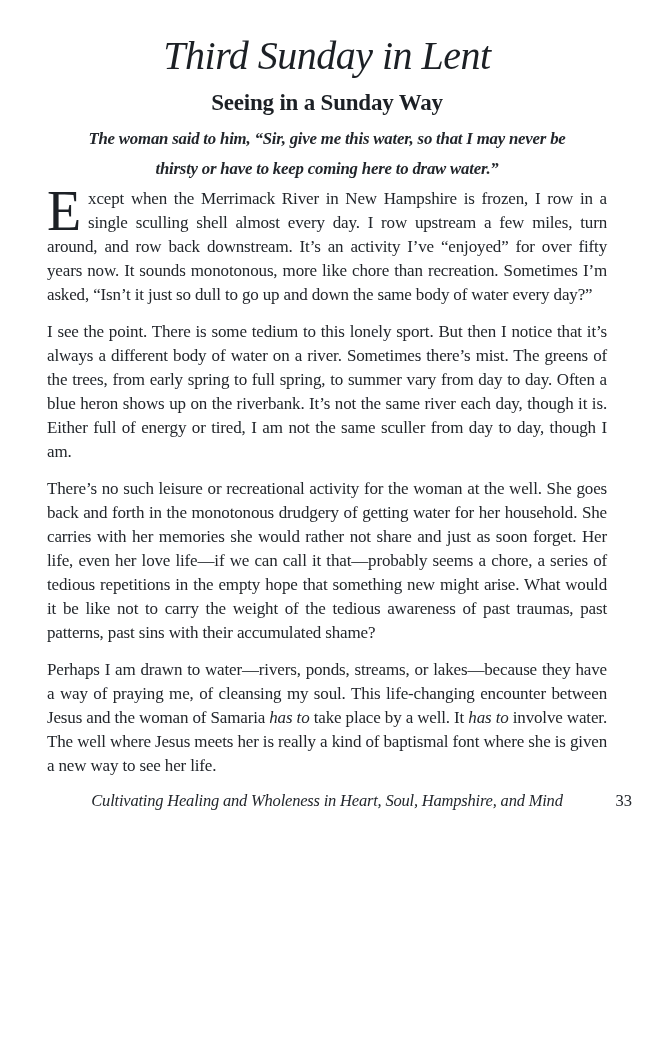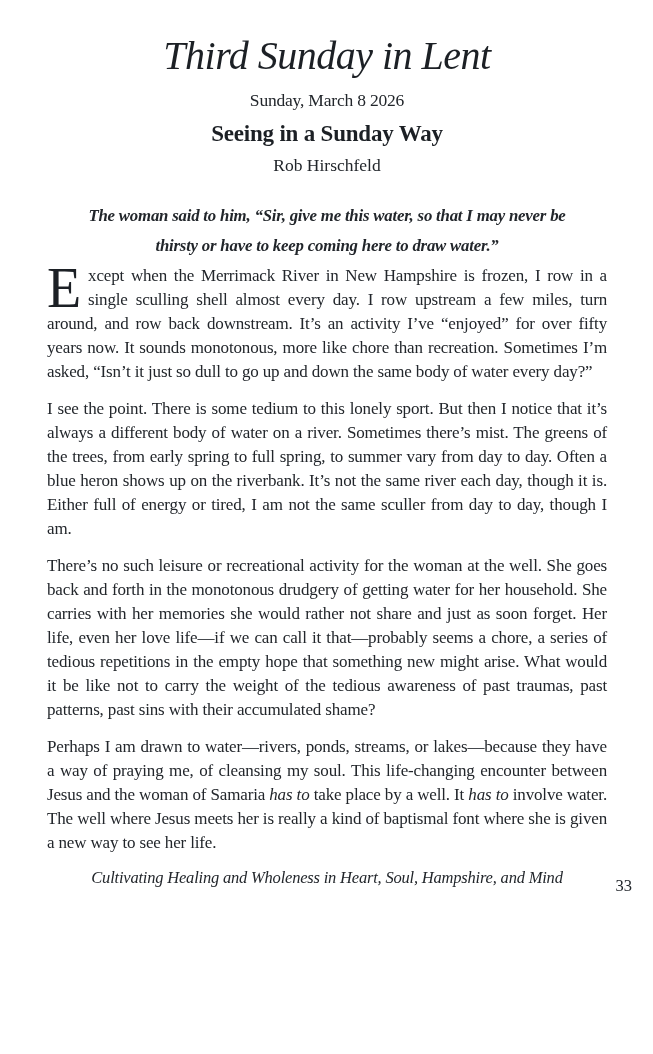--- a/index.html
+++ b/index.html
@@ -86,37 +86,35 @@
     line-height: 22px;
   }
   .footer-title {
     font-style: italic;
     text-align: center;
     letter-spacing: -0.2px;
   }
   .folio {
     position: absolute;
     right: -25px;
-    top: 8px;
+    top: 0;
     font-style: normal;
   }
   em { font-style: italic; }
 </style>
 </head>
 <body style="background: rgb(255, 255, 255); color: rgb(34, 38, 43);">
 
 <div class="page">
 
   <h1 class="article-title">Third Sunday in Lent</h1>
 
-  <div class="date-line">Sunday, March 8 2026</div>
 
   <h2 class="essay-title">Seeing in a Sunday Way</h2>
 
-  <div class="author">Rob Hirschfeld</div>
 
   <div class="epigraph">The woman said to him, “Sir, give me this water, so that I may never be thirsty or have to keep coming here to draw water.”</div>
 
 
   <div class="body-text">
     <p>
       <span class="dropcap">E</span><span><span>xcept when the Merrimack River in New Hampshire is frozen, I row in a single sculling shell almost every day. I row upstream a few miles, turn around, and row back downstream. It’s an activity I’ve “enjoyed” for over fifty years now. It sounds monotonous, more like chore than recreation. Sometimes I’m asked, “Isn’t it just so dull to go up and down the same body of water every day?”</span></span>
     </p>
     <p>
       <span><span>I see the point. There is some tedium to this lonely sport. But then I notice that it’s always a different body of water on a river. Sometimes there’s mist. The greens of the trees, from early spring to full spring, to summer vary from day to day. Often a blue heron shows up on the riverbank. It’s not the same river each day, though it is. Either full of energy or tired, I am not the same sculler from day to day, though I am.</span></span>

